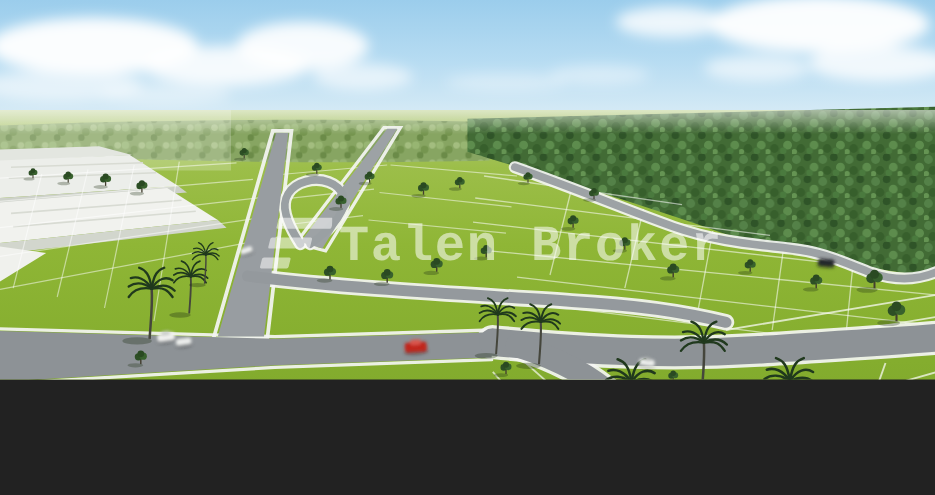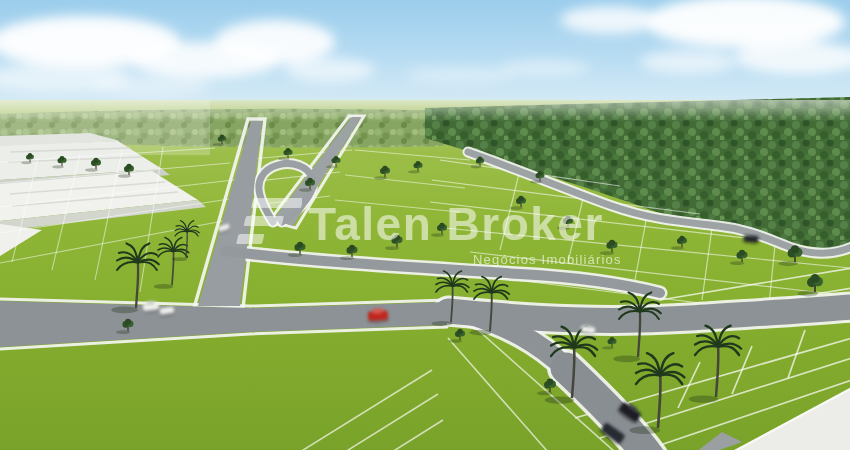--- a/index.html
+++ b/index.html
@@ -1,18 +1,18 @@
 <!DOCTYPE html>
 <html><head>
 <meta charset="utf-8">
 <style>
   html,body{margin:0;padding:0;background:#222;}
   #stage{
-    position:relative;width:850px;height:450px;overflow:hidden;
-    font-family:Liberation Sans, sans-serif;
+    position:relative;width:850px;height:345px;overflow:hidden;
+    font-family:Liberation Mono, monospace;
   }
   #scene{position:absolute;left:0;top:0;}
   .watermark{
     position:absolute;left:0;top:0;width:850px;height:450px;
     pointer-events:none;
   }
   .wm-brand{
     position:absolute;left:308px;top:201px;
     font-size:46px;font-weight:600;letter-spacing:1.5px;line-height:1;
     color:rgba(255,255,255,0.55);white-space:nowrap;
@@ -309,16 +309,15 @@
 
 <div class="watermark">
   <svg class="wm-logo" viewBox="0 0 70 54" xmlns="http://www.w3.org/2000/svg">
     <g fill="#ffffff" transform="skewX(-14) translate(12,0)">
       <rect x="10" y="2" width="50" height="10" rx="1.5"></rect>
       <rect x="7" y="20" width="38" height="10" rx="1.5"></rect>
       <rect x="4" y="38" width="26" height="10" rx="1.5"></rect>
     </g>
   </svg>
   <div class="wm-brand">Talen Broker</div>
-  <div class="wm-tagline">Negócios Imobiliários</div>
 </div>
 
 </div>
 
 </body></html>

